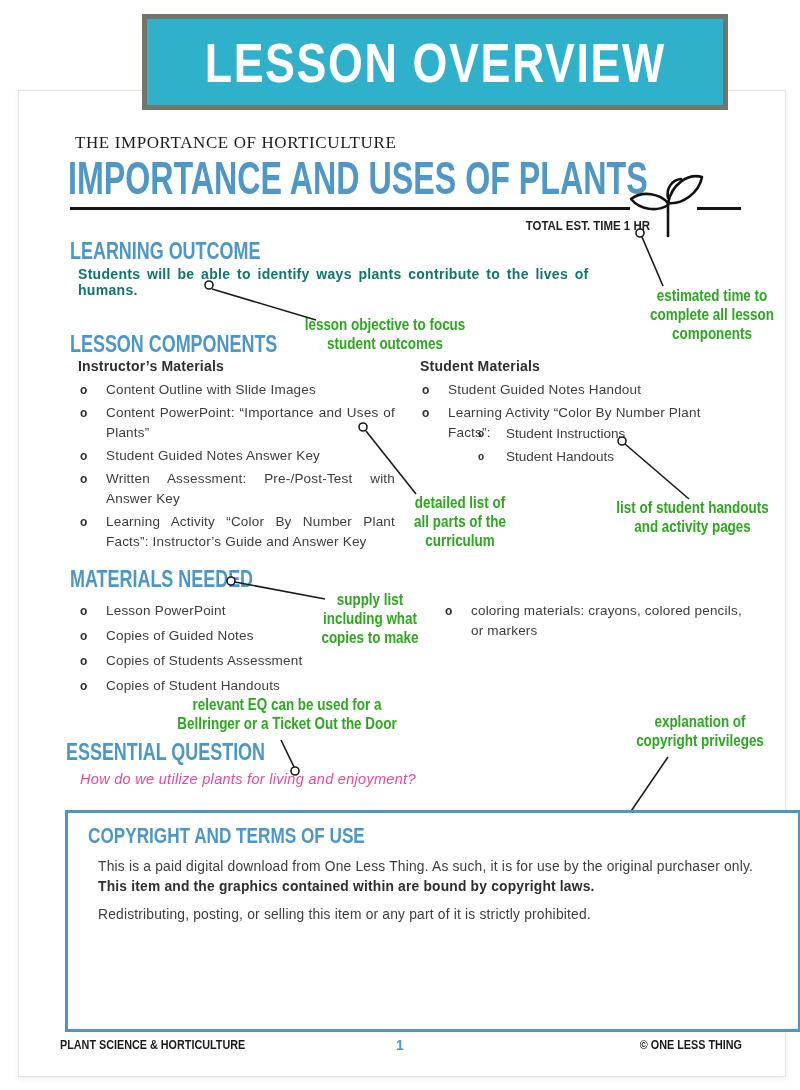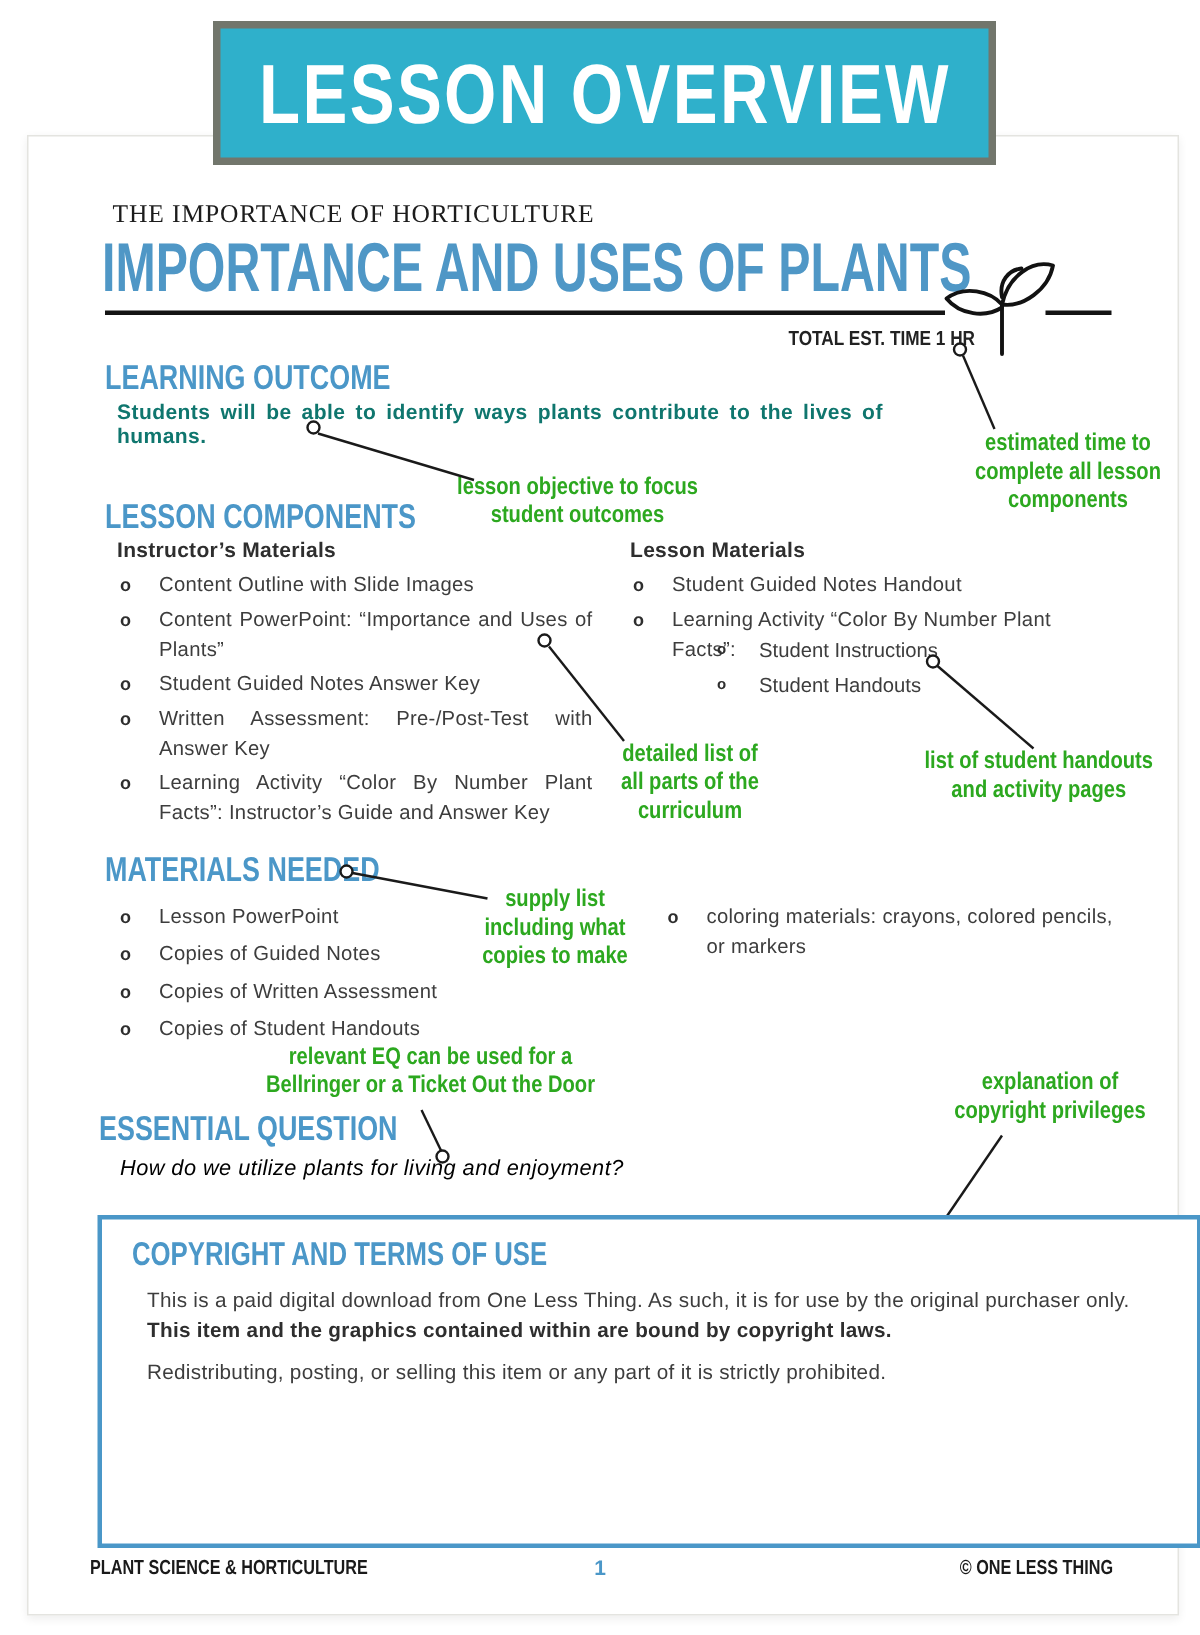--- a/index.html
+++ b/index.html
@@ -9,21 +9,21 @@
     font-family:"Liberation Sans", sans-serif;
     color:#3d3d3d;
     overflow:hidden;
   }
   .page{
     position:absolute;left:18px;top:90px;width:766px;height:985px;
     background:#ffffff;border:1px solid #e4e4e0;
     box-shadow:0 2px 6px rgba(0,0,0,0.07);
   }
   .banner{
-    position:absolute;left:142px;top:14px;width:522px;height:96px;
+    position:absolute;left:142px;top:14px;width:586px;height:96px;
     background:#2fb0cb;border:5px solid #72766c;box-sizing:border-box;
     display:flex;align-items:center;justify-content:center;
   }
   .banner-text{
     color:#ffffff;font-weight:bold;font-size:56px;letter-spacing:2px;
     transform:scaleX(0.80);white-space:nowrap;
   }
   .abs{position:absolute;}
   .kicker{
     left:75px;top:133px;font-family:"Liberation Serif", serif;
@@ -59,21 +59,21 @@
   }
   ul.blist .b-text{flex:1;text-align:justify;}
   ul.sublist{list-style:none;margin:0;padding:0;}
   ul.sublist li{display:flex;margin-bottom:3px;font-size:13.5px;line-height:20px;color:#3d3d3d;}
   ul.sublist .marker{flex:0 0 28px;font-weight:bold;font-size:10px;line-height:20px;color:#2e2e2e;}
   .green-note{
     color:#2ca81f;font-weight:bold;font-size:16px;line-height:19px;
     text-align:center;transform:scaleX(0.84);white-space:nowrap;
   }
   .eq-text{
-    left:80px;top:771px;font-size:14.5px;font-style:italic;color:#000000;
+    left:80px;top:771px;font-size:14.5px;font-style:italic;color:#ec4899;
     letter-spacing:0.3px;white-space:nowrap;
   }
   .copy-box{
     position:absolute;left:65px;top:810px;width:736px;height:222px;
     border:3px solid #4a97c8;box-sizing:border-box;background:#fff;
   }
   .copy-head{position:absolute;left:20px;top:10px;}
   .copy-body{
     position:absolute;left:30px;top:44px;right:16px;
     font-size:13.8px;line-height:20px;color:#3d3d3d;letter-spacing:0.2px;
@@ -139,21 +139,21 @@
   <li>
       <span class="marker">o</span>
       <span class="b-text">Written Assessment: Pre-/Post-Test with Answer Key</span>
     </li>
   <li>
       <span class="marker">o</span>
       <span class="b-text">Learning Activity “Color By Number Plant Facts”: Instructor’s Guide and Answer Key</span>
     </li>
 </ul>
 
-<div class="abs col-title" style="left:420px;top:358px;">Lesson Materials</div>
+<div class="abs col-title" style="left:420px;top:358px;">Student Materials</div>
 <ul class="blist abs" style="left:422px;top:380px;width:325px;">
   <li>
       <span class="marker">o</span>
       <span class="b-text" style="text-align:left;">Student Guided Notes Handout</span>
     </li>
   <li>
       <span class="marker">o</span>
       <span class="b-text" style="text-align:left;">Learning Activity “Color By Number Plant Facts”:</span>
     </li>
 </ul>
@@ -173,21 +173,21 @@
   <li style="margin-bottom:5px;">
       <span class="marker">o</span>
       <span class="b-text" style="text-align:left;">Lesson PowerPoint</span>
     </li>
   <li style="margin-bottom:5px;">
       <span class="marker">o</span>
       <span class="b-text" style="text-align:left;">Copies of Guided Notes</span>
     </li>
   <li style="margin-bottom:5px;">
       <span class="marker">o</span>
-      <span class="b-text" style="text-align:left;">Copies of Written Assessment</span>
+      <span class="b-text" style="text-align:left;">Copies of Students Assessment</span>
     </li>
   <li style="margin-bottom:5px;">
       <span class="marker">o</span>
       <span class="b-text" style="text-align:left;">Copies of Student Handouts</span>
     </li>
 </ul>
 <ul class="blist abs" style="left:445px;top:601px;width:300px;">
   <li>
       <span class="marker">o</span>
       <span class="b-text" style="text-align:left;">coloring materials: crayons, colored pencils, or markers</span>

